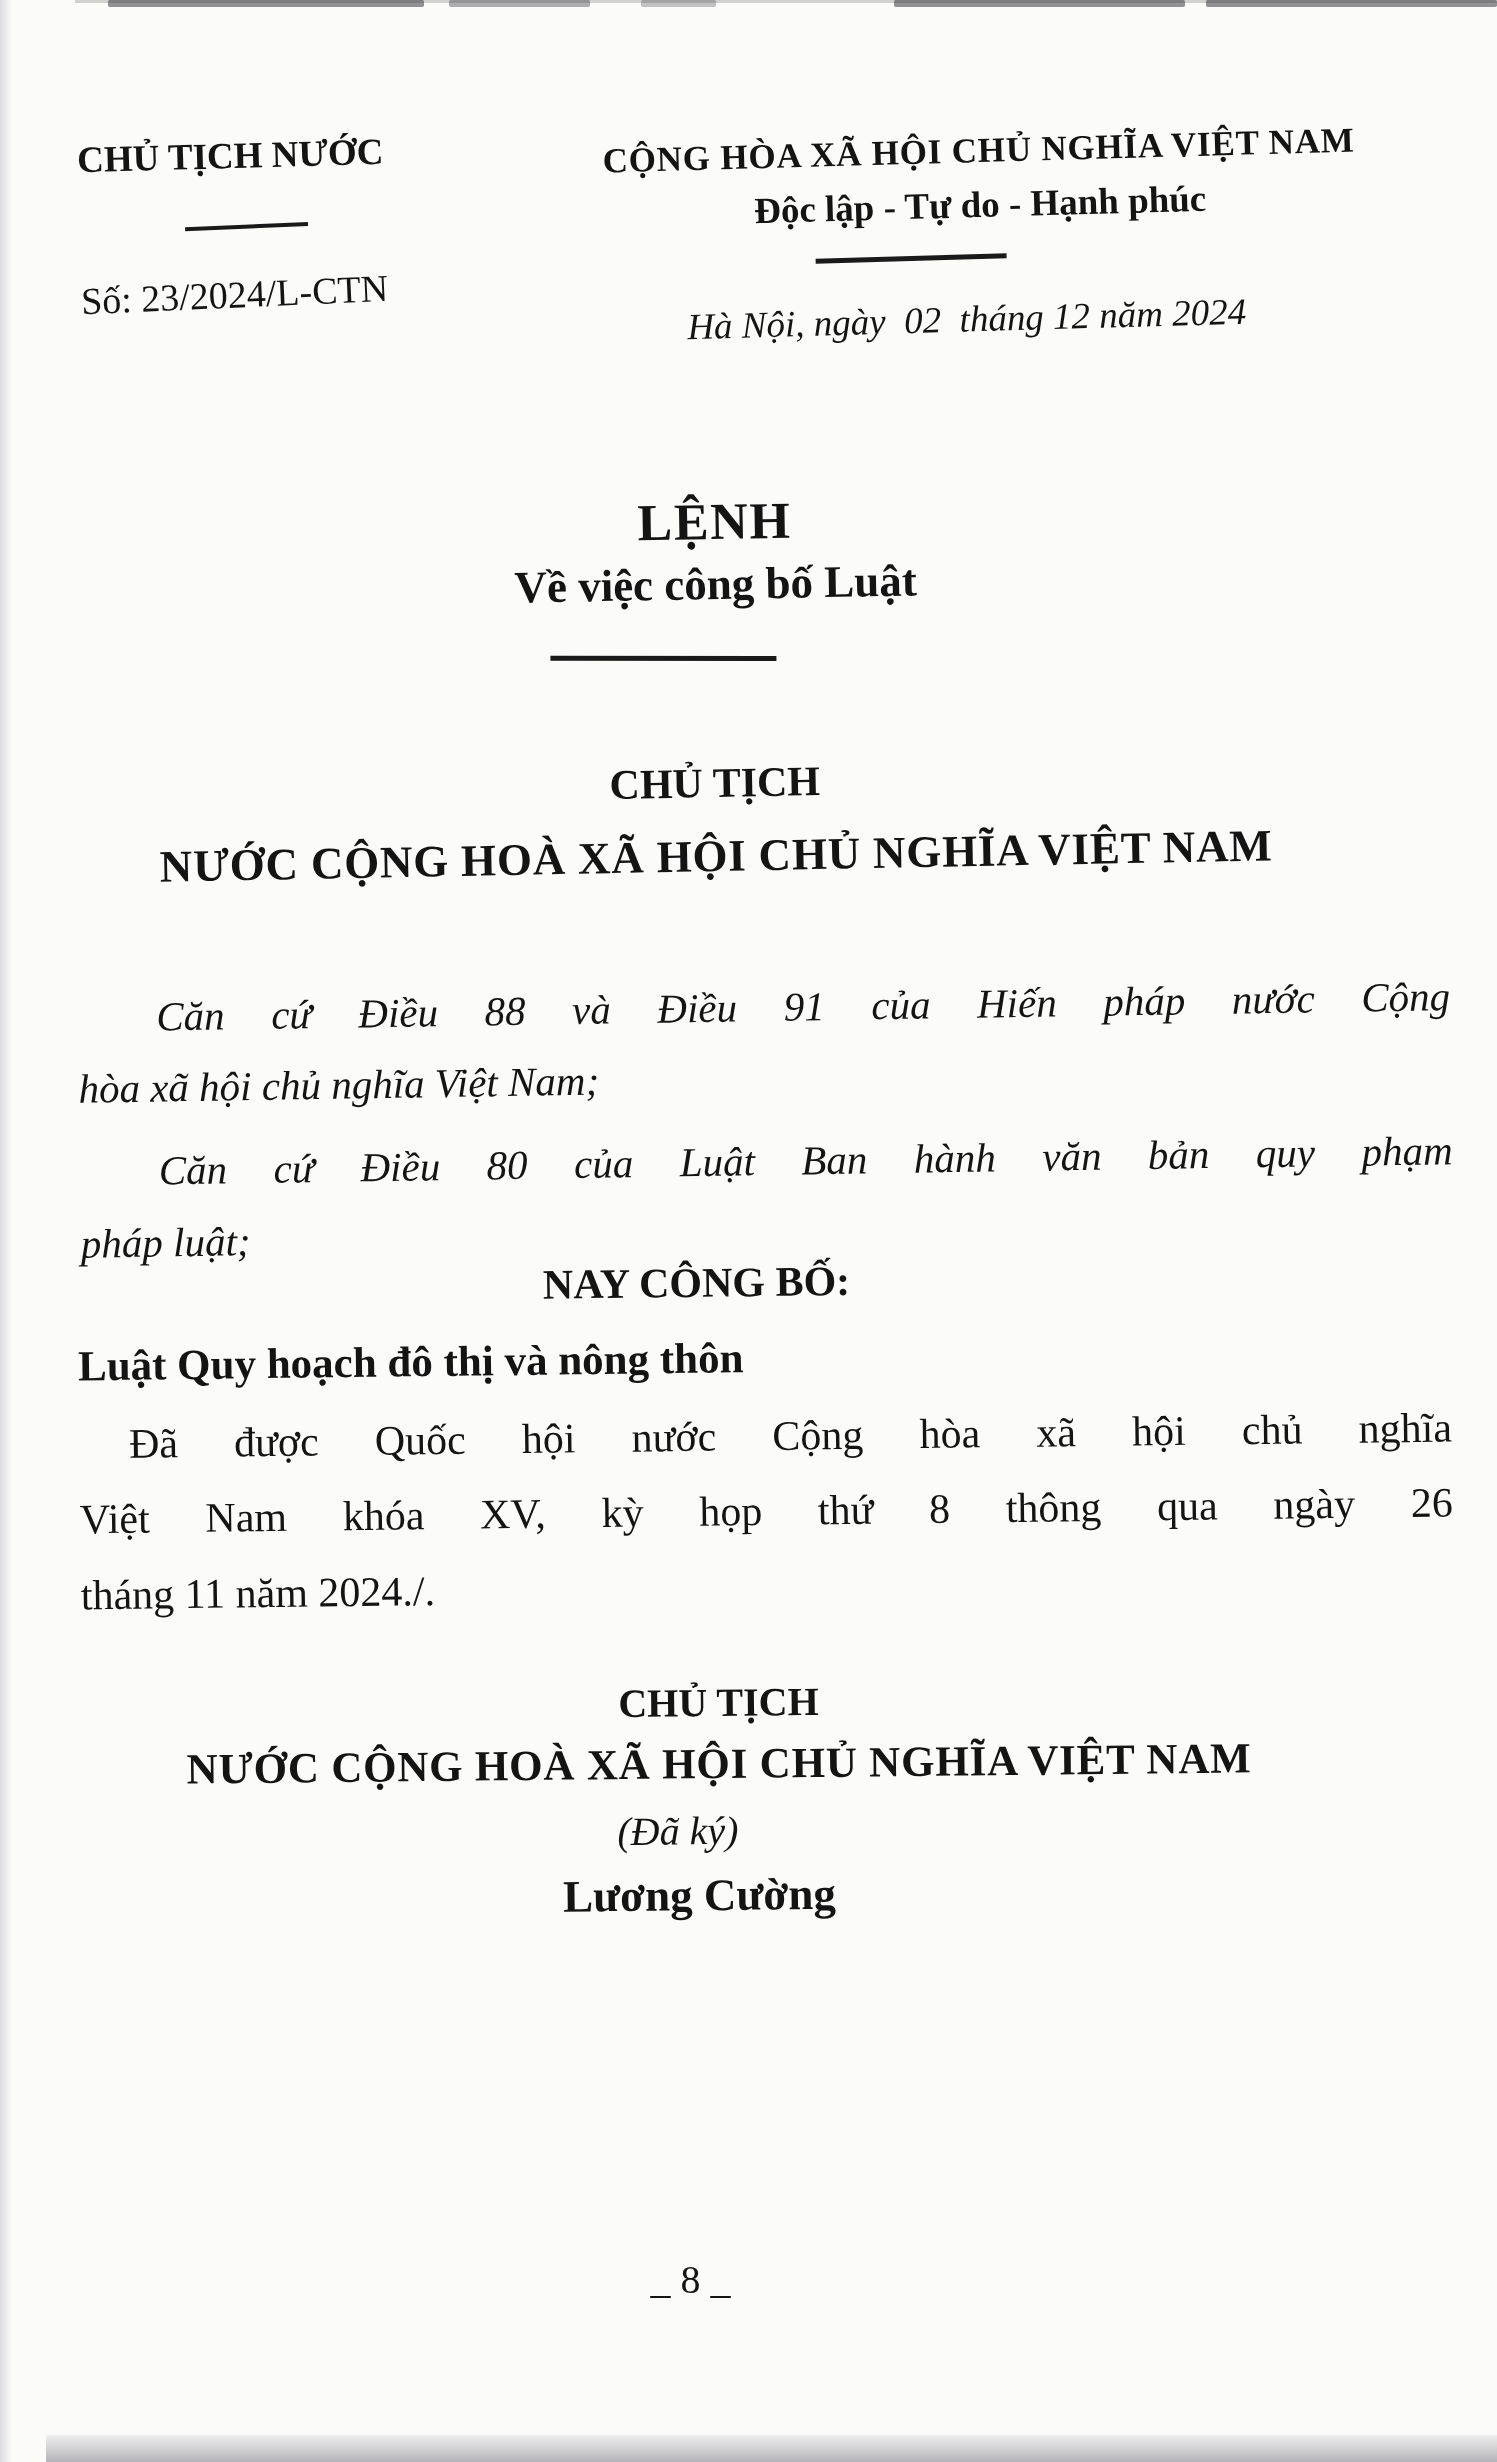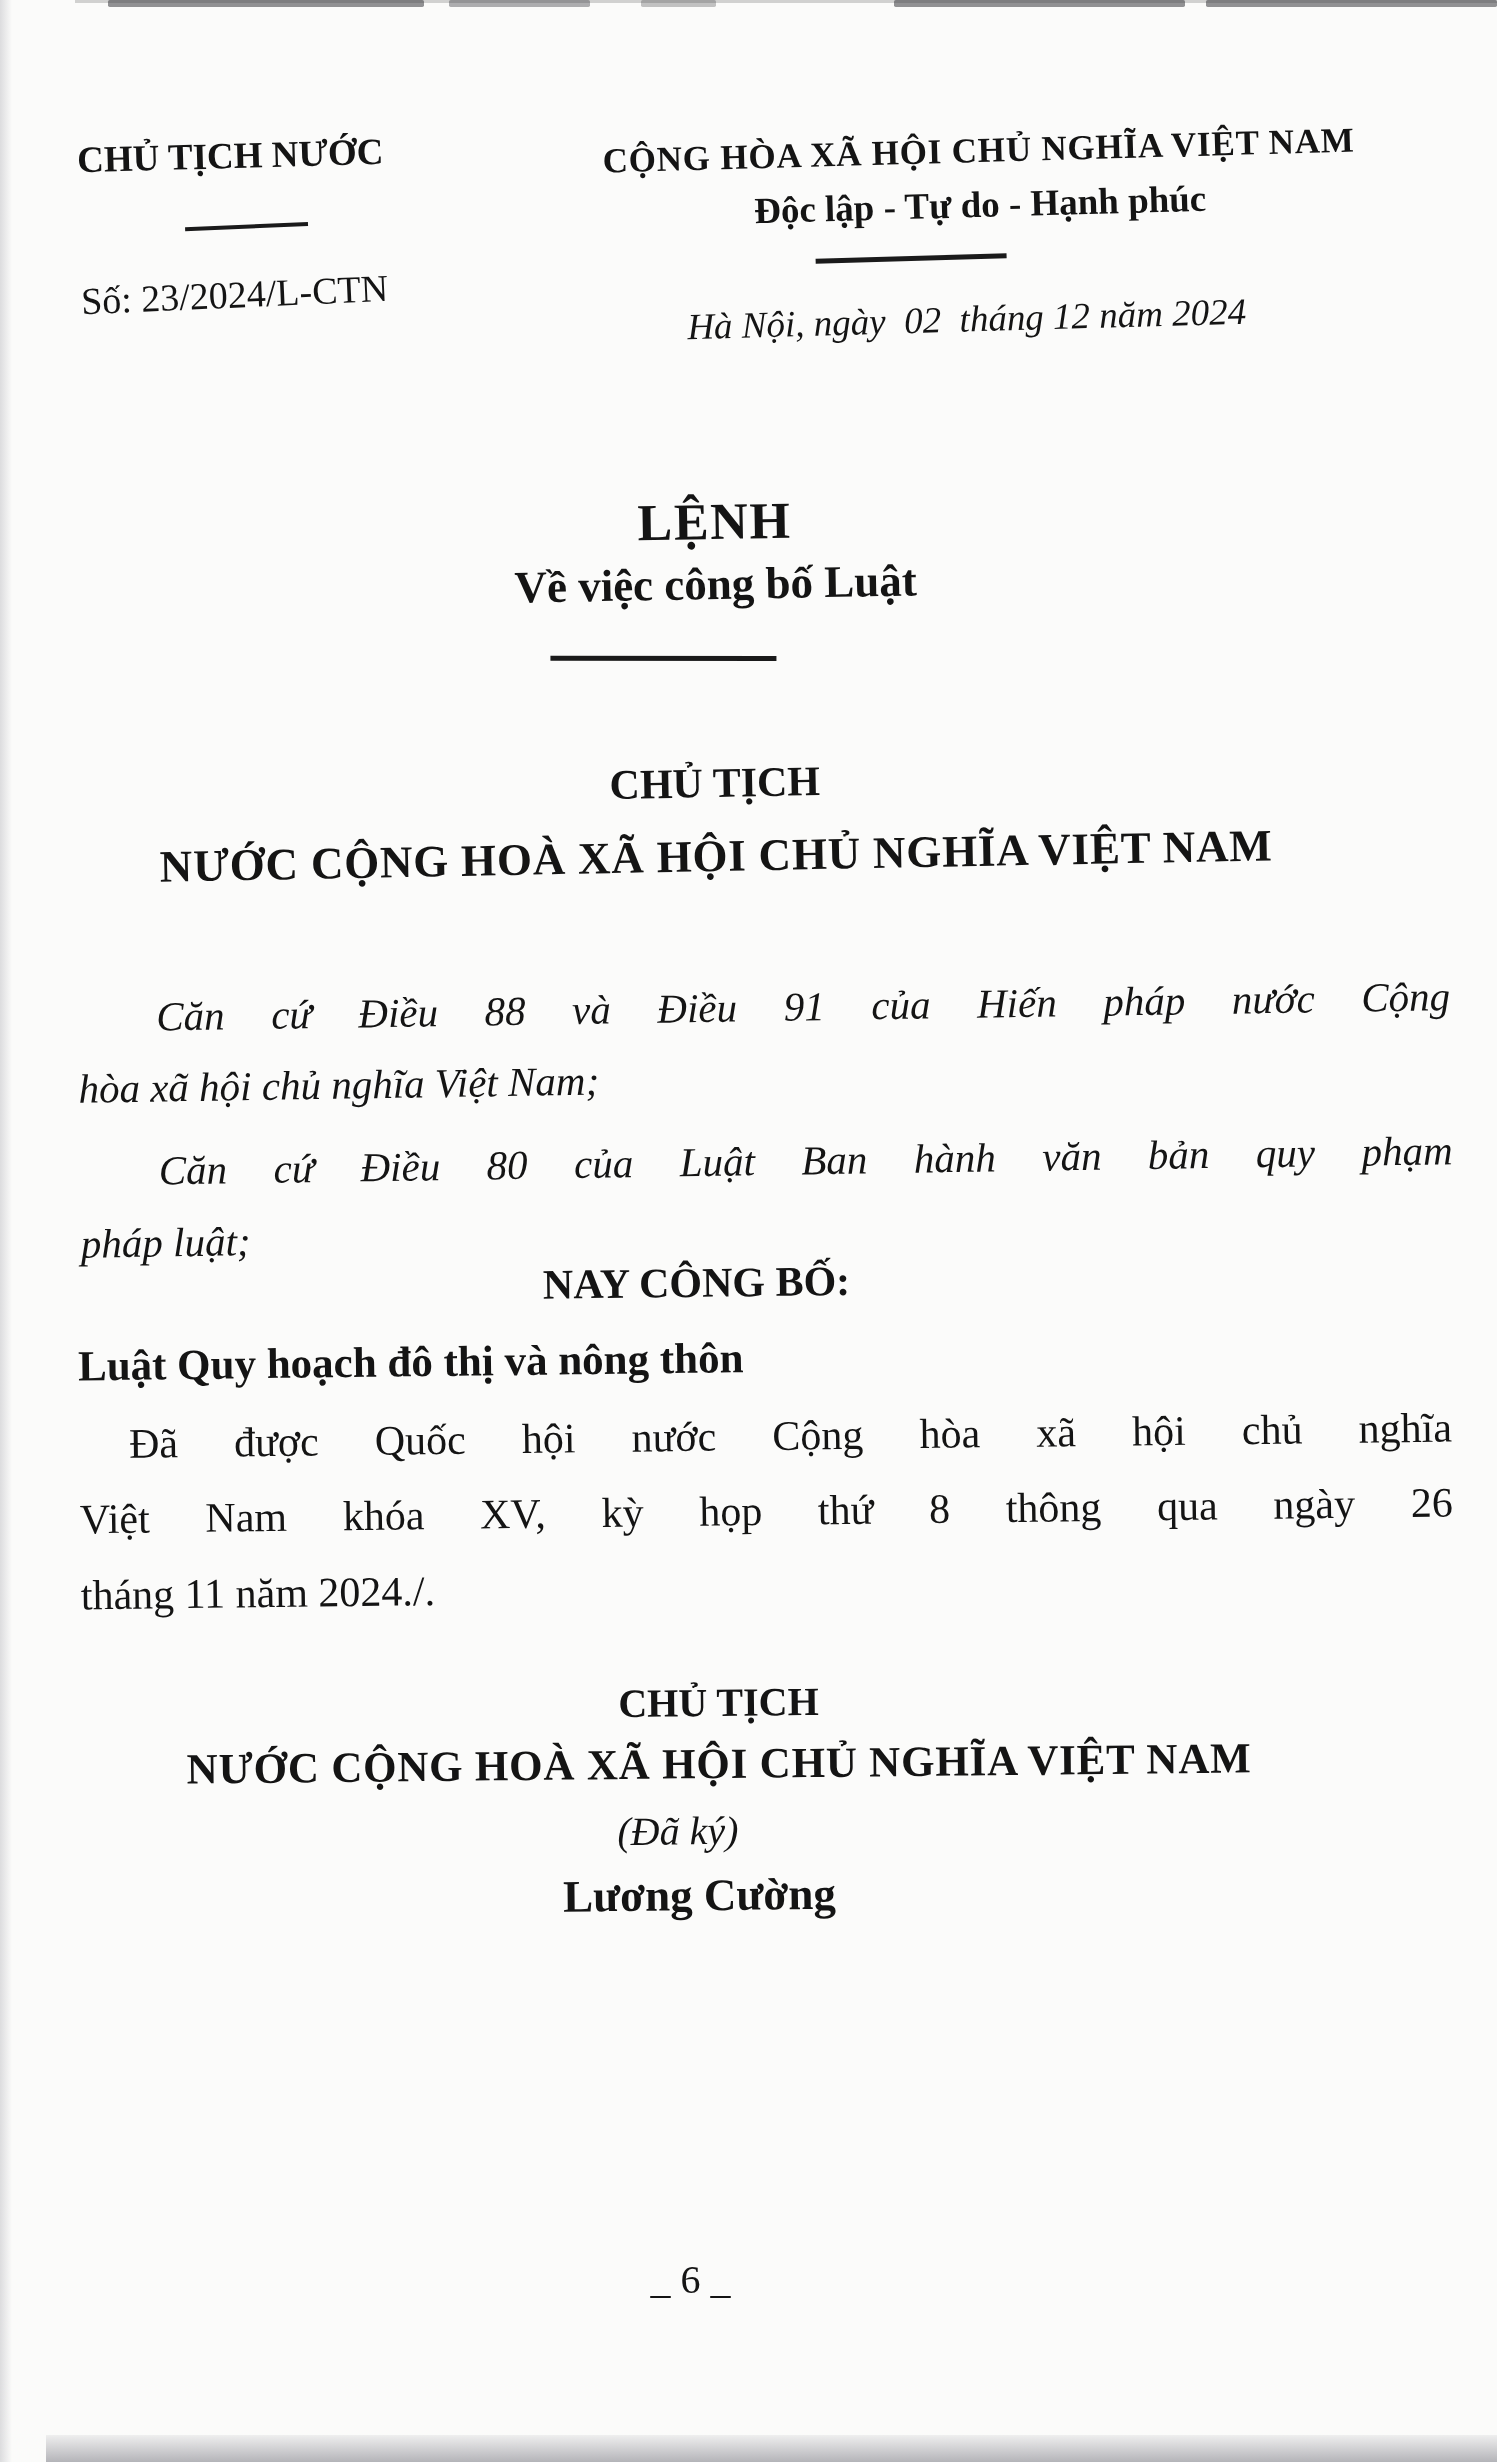--- a/index.html
+++ b/index.html
@@ -128,16 +128,16 @@
     </div>
   </div>
 
   <div class="signature">
     <div class="sig-title1">CHỦ TỊCH</div>
     <div class="sig-title2">NƯỚC CỘNG HOÀ XÃ HỘI CHỦ NGHĨA VIỆT NAM</div>
     <div class="sig-note">(Đã ký)</div>
     <div class="sig-name">Lương Cường</div>
   </div>
 
-  <div class="page-number">_ 6 _</div>
+  <div class="page-number">_ 8 _</div>
 
 </div>
 
 
 </body></html>

